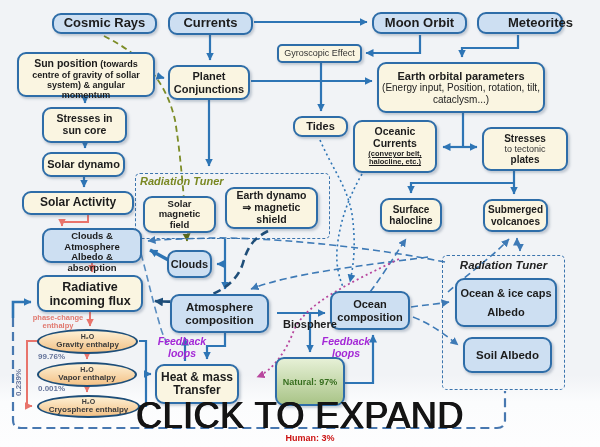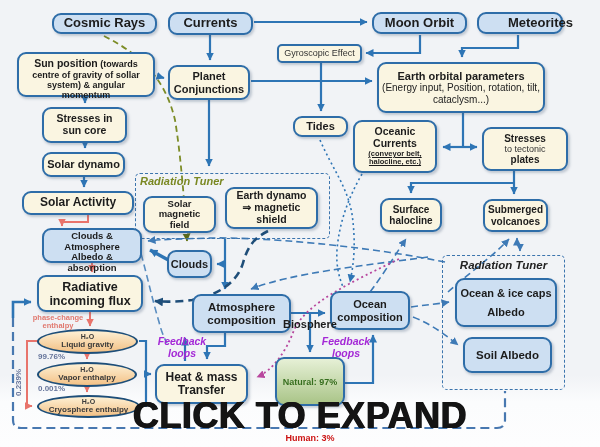--- a/index.html
+++ b/index.html
@@ -26,21 +26,21 @@
     background:linear-gradient(#fdf0d4,#f3c186);z-index:3;
   }
   .lbl{position:absolute;z-index:4;line-height:1.1;}
   .it{font-style:italic;}
   .purple{color:#a428d6;font-weight:bold;text-align:center;}
   .olive{color:#7a8822;font-weight:bold;}
   .pct{color:#66759b;font-weight:bold;font-size:8px;}
   .pink{color:#e0786e;font-weight:bold;font-size:7.5px;text-align:center;}
   #click-expand{
     position:absolute;left:0;top:395px;width:100%;text-align:center;z-index:5;
-    font-size:36px;font-weight:bold;color:#141414;letter-spacing:.5px;
+    font-size:36px;font-weight:normal;color:#141414;letter-spacing:.5px;
     text-shadow:.6px 0 0 #141414,-.6px 0 0 #141414;
   }
   .vtext{writing-mode:vertical-rl;transform:rotate(180deg);}
 </style>
 </head>
 <body>
 
 <div id="stage">
 
   <svg id="connectors" width="600" height="447" viewBox="0 0 600 447">
@@ -206,45 +206,45 @@
   <div class="node blue" style="left:42px;top:228px;width:100px;height:35px;font-size:9.5px;justify-content:space-evenly;">
     <span>Clouds &amp; Atmosphere</span>
     <span>Albedo &amp; absorption</span>
   </div>
   <div class="node blue" style="left:167px;top:250px;width:45px;height:28px;font-size:11px;">
       <span>Clouds</span>
     </div>
   <div class="node cream" style="left:37px;top:275px;width:106px;height:37px;font-size:12.5px;">
       <span>Radiative incoming flux</span>
     </div>
-  <div class="node blue" style="left:192px;top:294px;width:99px;height:39px;font-size:11.5px;">
+  <div class="node blue" style="left:170px;top:294px;width:99px;height:39px;font-size:11.5px;">
       <span>Atmosphere composition</span>
     </div>
   <div class="node blue" style="left:330px;top:291px;width:80px;height:39px;font-size:11px;">
       <span>Ocean composition</span>
     </div>
   <div class="node blue" style="left:455px;top:278px;width:102px;height:49px;font-size:11px;justify-content:space-evenly;">
     <span>Ocean &amp; ice caps</span>
     <span>Albedo</span>
   </div>
   <div class="node blue" style="left:463px;top:337px;width:89px;height:36px;font-size:11.5px;">
       <span>Soil Albedo</span>
     </div>
-  <div class="node cream" style="left:155px;top:364px;width:93px;height:40px;font-size:12px;">
+  <div class="node cream" style="left:155px;top:364px;width:84px;height:40px;font-size:12px;">
       <span>Heat &amp; mass Transfer</span>
     </div>
   <div class="node green" style="left:275px;top:357px;width:70px;height:49px;font-size:11px;line-height:1.05;gap:47px;">
     <span>Biosphere</span>
     <span style="font-size:9px;color:#376e1f;">Natural: 97%</span>
     <span style="font-size:9px;color:#cc1111;">Human: 3%</span>
   </div>
 
   <div class="ell" style="left:37px;top:329px;width:101px;height:25px;font-size:8px;">
     <span style="font-size:7px;">H₂O</span>
-    <span>Liquid gravity</span>
+    <span>Gravity enthalpy</span>
   </div>
   <div class="ell" style="left:37px;top:362px;width:100px;height:25px;font-size:8px;">
     <span style="font-size:7px;">H₂O</span>
     <span>Vapor enthalpy</span>
   </div>
   <div class="ell" style="left:37px;top:395px;width:103px;height:23px;font-size:8px;">
     <span style="font-size:7px;">H₂O</span>
     <span>Cryosphere enthalpy</span>
   </div>
 

